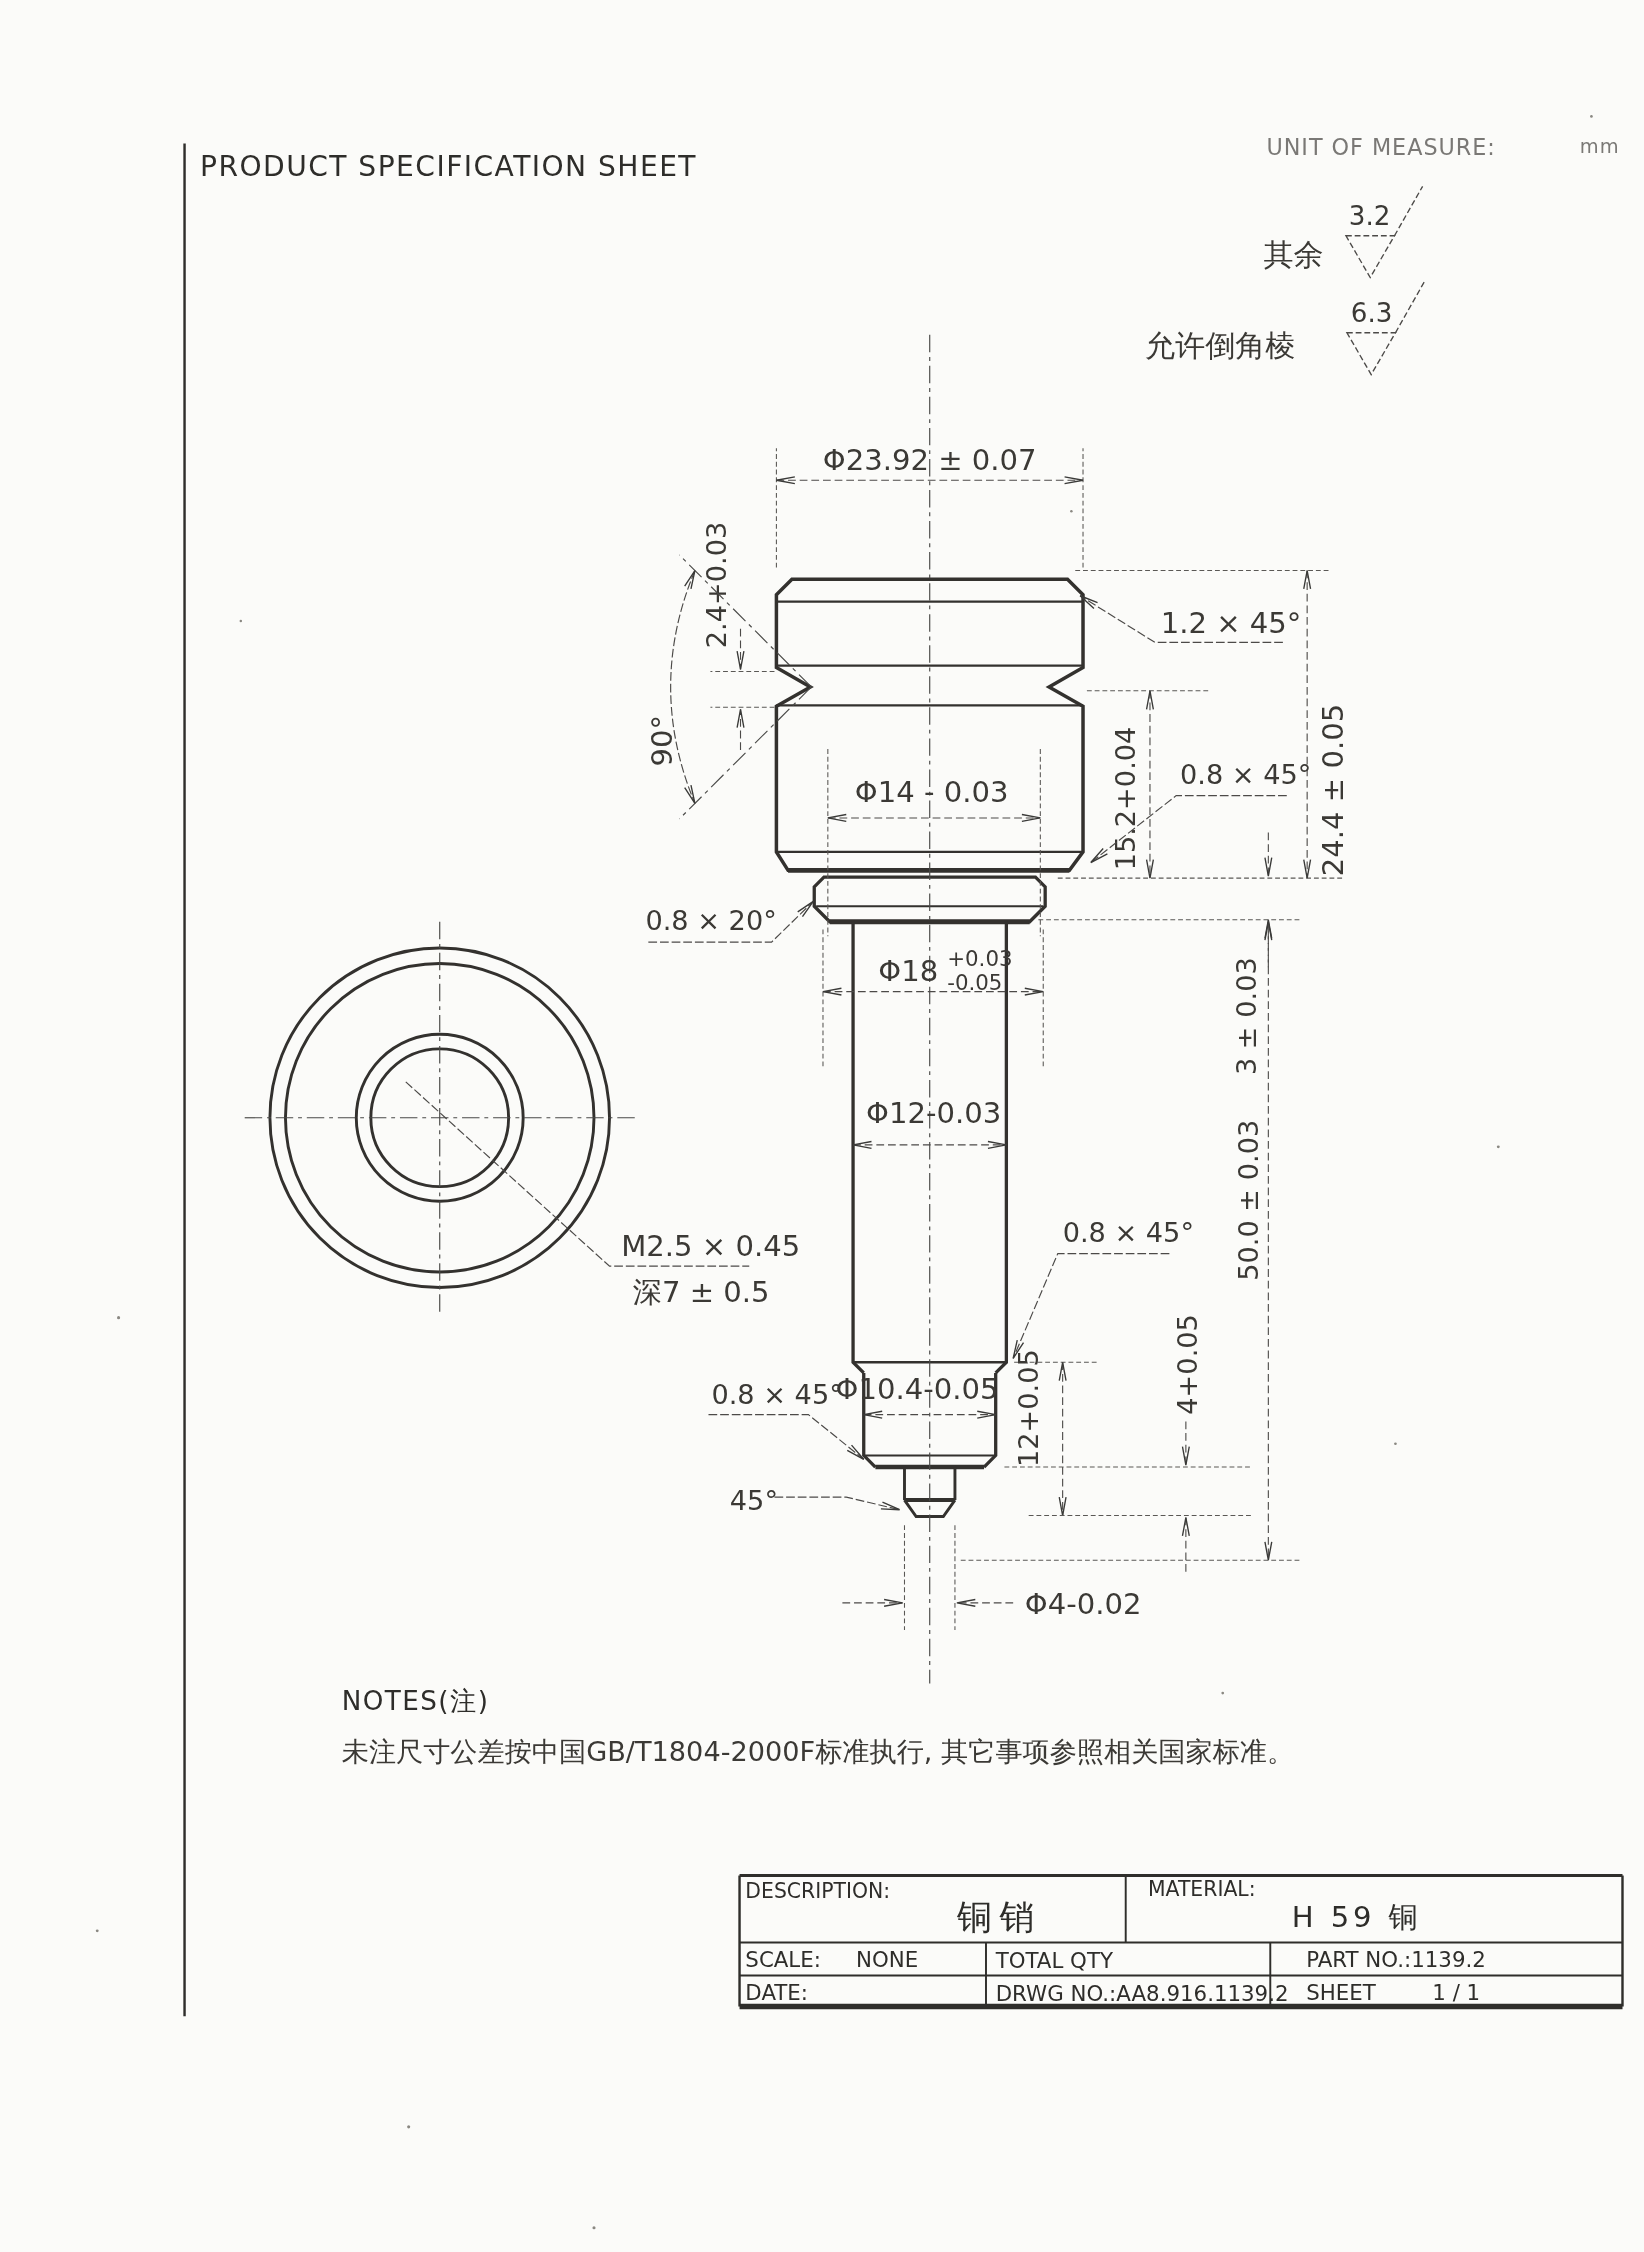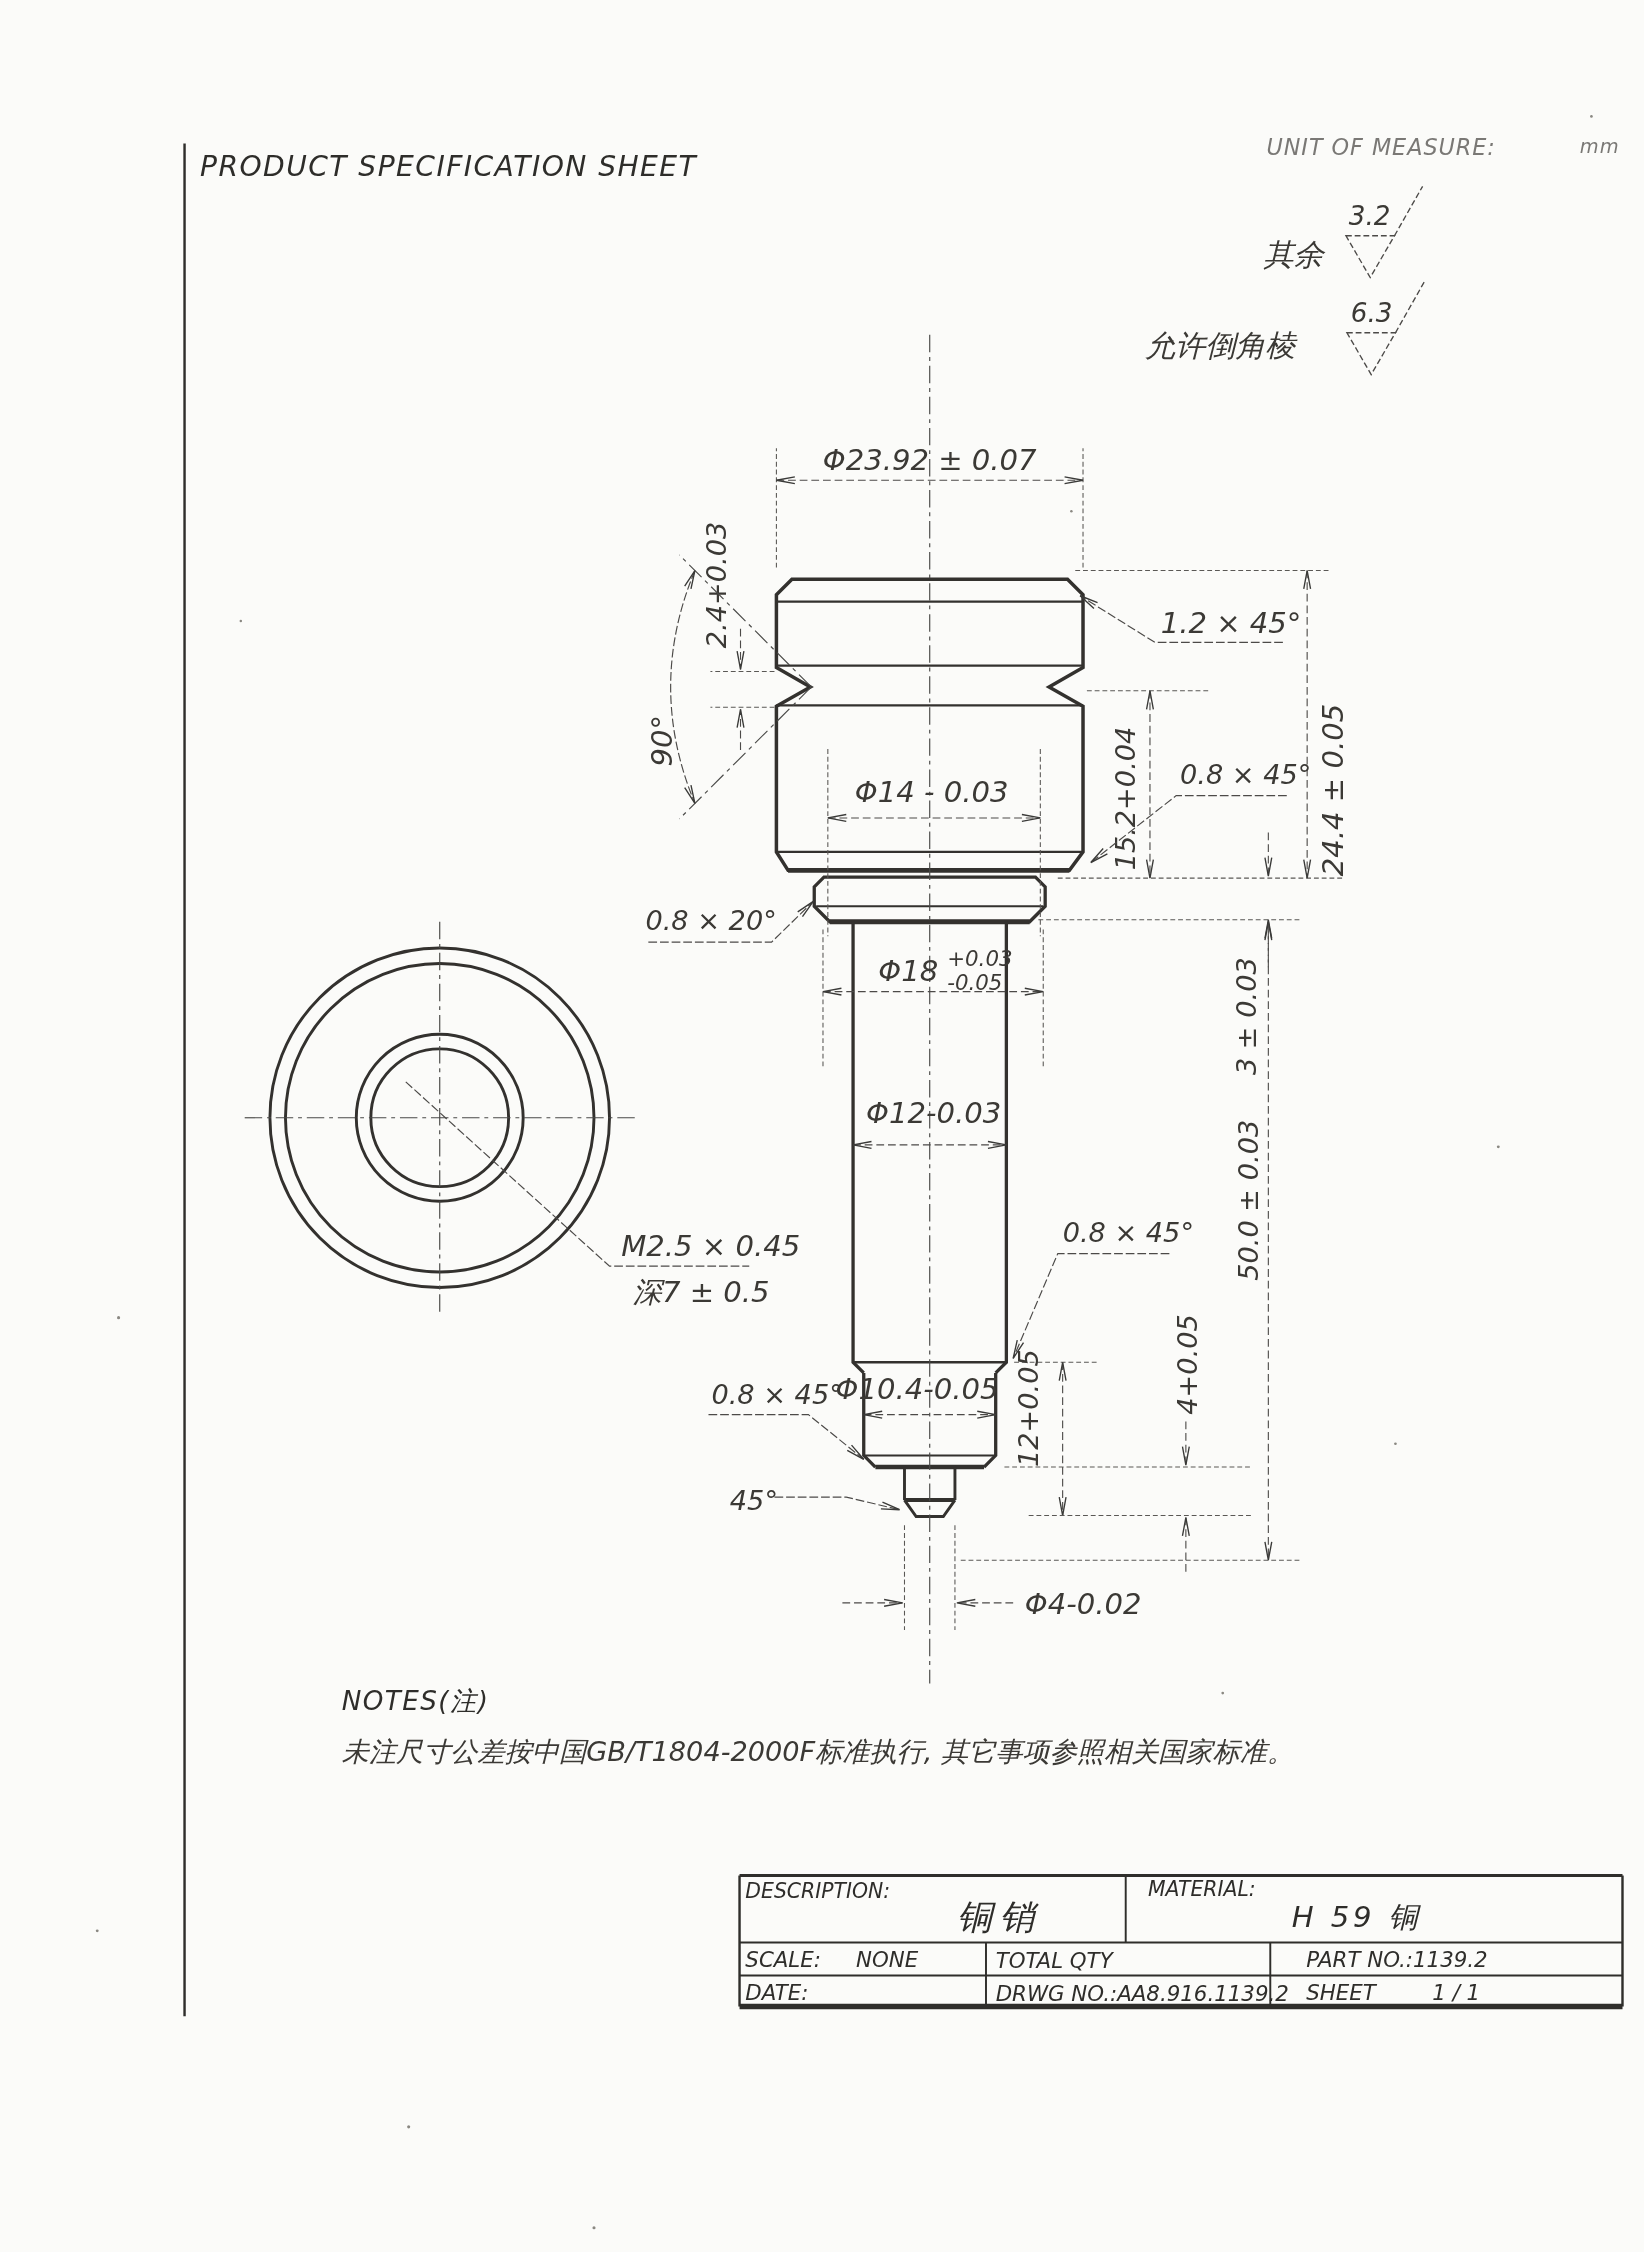--- a/index.html
+++ b/index.html
@@ -1,20 +1,20 @@
 <!DOCTYPE html>
 <html><head>
 <meta charset="utf-8">
 <style>
   html,body{margin:0;padding:0;background:#e8e8e6;}
   .sheet{
     position:relative;width:1645px;height:2252px;margin:0 auto;
     background:#fbfbf9;
     font-family:"DejaVu Sans","Liberation Sans",sans-serif;
-    color:#34322f;overflow:hidden;font-style:italic;
+    color:#34322f;overflow:hidden;
   }
   svg{position:absolute;left:0;top:0;}
   text{fill:#3b3935;}
   .t-head{fill:#2e2d2a;letter-spacing:1.5px;}
   .t-faded{fill:#5a5855;opacity:.8;letter-spacing:1px;}
   .t-dim{fill:#3b3935;}
   .t-cjk{fill:#3b3935;}
   .t-block{fill:#2e2d2a;}
   .outline{stroke:#33312e;fill:none;}
   .ext{stroke:#5a5855;fill:none;stroke-width:1.1;stroke-dasharray:5 3;}

